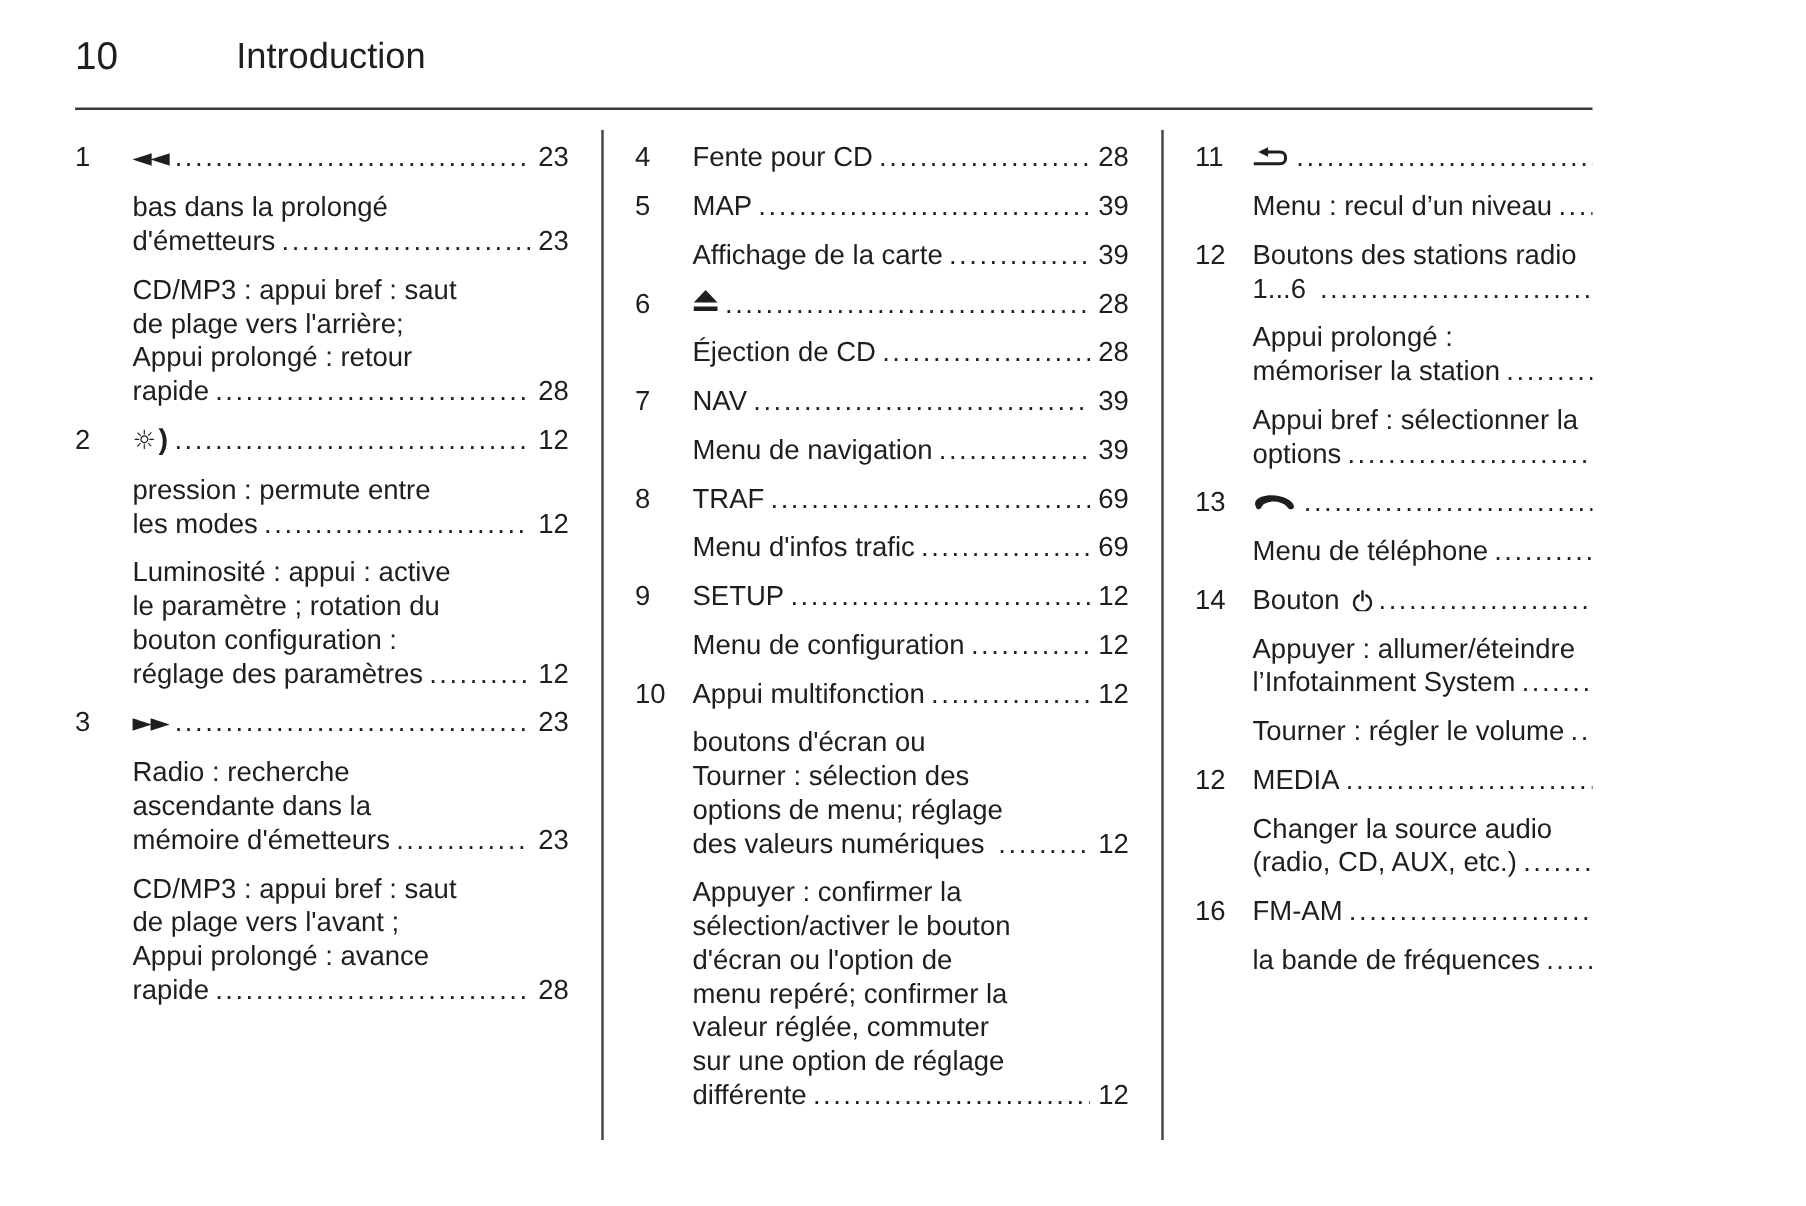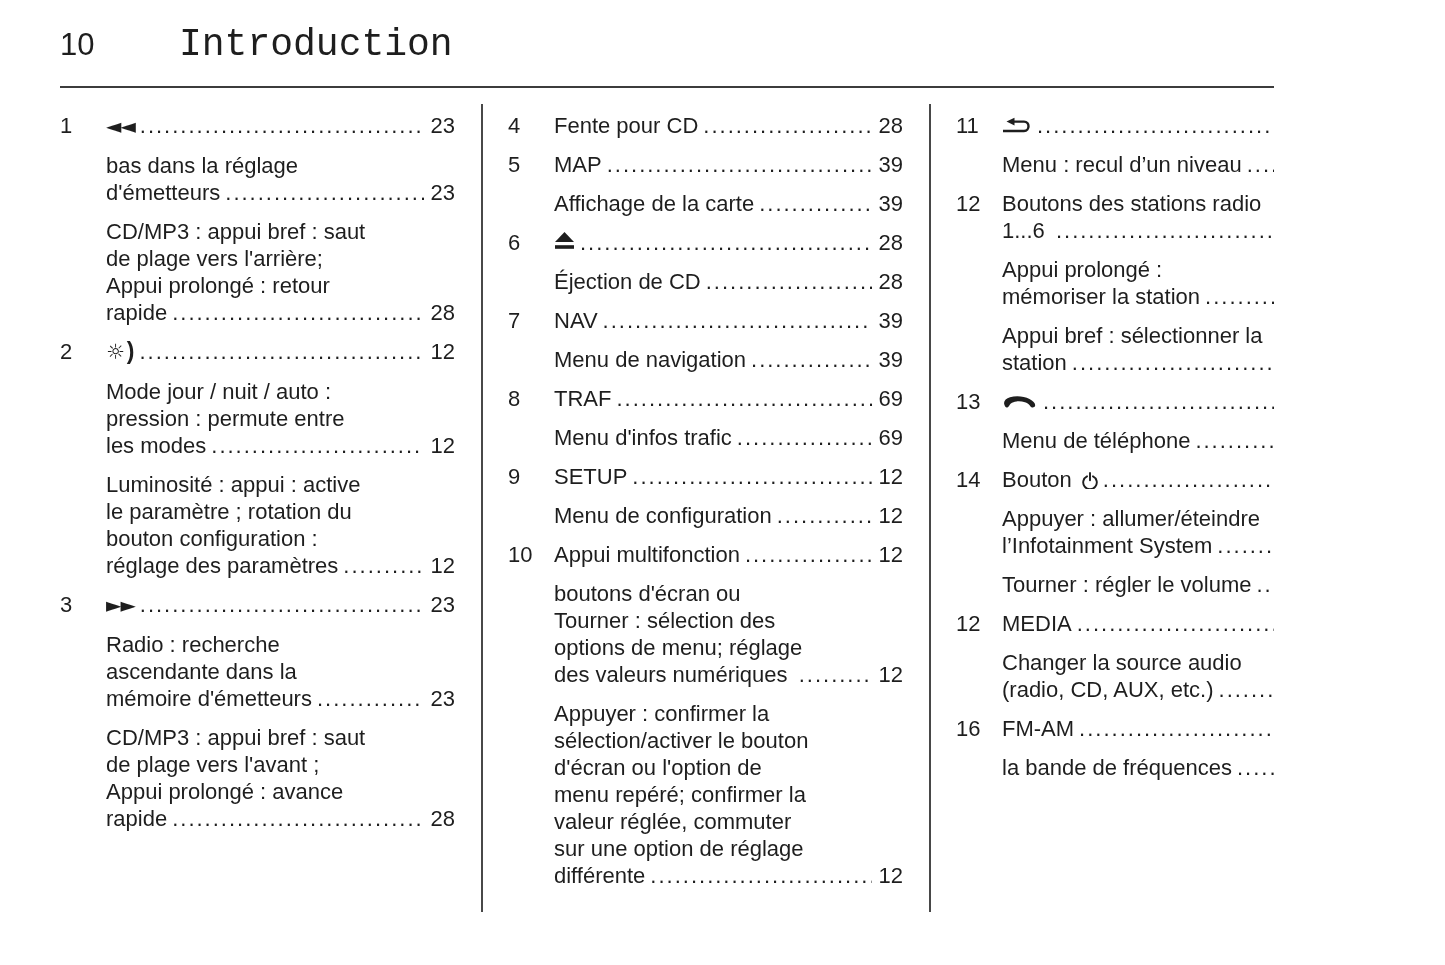--- a/index.html
+++ b/index.html
@@ -2,21 +2,21 @@
 <html><head>
 <meta charset="utf-8">
 <style>
   html,body{margin:0;padding:0;background:#fff;}
   .page{position:relative;width:1274px;height:965px;background:#ffffff;
         font-family:"Liberation Sans",sans-serif;color:#1e1e1e;overflow:hidden;}
 
   
   .hdr{position:absolute;top:26px;left:60px;width:1295px;height:40px;}
   .hdr-num{position:absolute;left:0;top:0;font-size:31px;line-height:38px;}
-  .hdr-title{position:absolute;left:119px;top:0;font-size:38px;line-height:38px;font-family:Liberation Mono, monospace;}
+  .hdr-title{position:absolute;left:129px;top:0;font-size:29px;line-height:38px;}
   .rule{position:absolute;top:86px;left:60px;width:1295px;height:2px;background:#3c3c3c;}
 
   
   .sep{position:absolute;top:104px;width:2px;height:808px;background:#484848;}
   .sep1{left:481px;} .sep2{left:929px;}
 
   
   .cols{position:absolute;top:112px;left:60px;width:1292px;display:flex;gap:53px;}
   .col{width:395px;flex:none;}
 
@@ -55,21 +55,21 @@
           <span class="num">1</span>
           <div class="para">
             <div class="line">
               <span class="glyph">◄◄</span>
               <span class="leader"></span>
               <span class="pg">23</span>
             </div>
           </div>
           <div class="para">
             <div class="line">
-              <span class="txt">bas dans la réglage</span>
+              <span class="txt">bas dans la prolongé</span>
             </div>
             <div class="line">
               <span class="txt">d'émetteurs</span>
               <span class="leader"></span>
               <span class="pg">23</span>
             </div>
           </div>
           <div class="para">
             <div class="line">
               <span class="txt">CD/MP3 : appui bref : saut</span>
@@ -90,23 +90,20 @@
         <div class="entry">
           <span class="num">2</span>
           <div class="para">
             <div class="line">
               <span><span class="sun">☼</span><span class="moon">)</span></span>
               <span class="leader"></span>
               <span class="pg">12</span>
             </div>
           </div>
           <div class="para">
-            <div class="line">
-              <span class="txt">Mode jour / nuit / auto :</span>
-            </div>
             <div class="line">
               <span class="txt">pression : permute entre</span>
             </div>
             <div class="line">
               <span class="txt">les modes</span>
               <span class="leader"></span>
               <span class="pg">12</span>
             </div>
           </div>
           <div class="para">
@@ -358,21 +355,21 @@
               <span class="txt">mémoriser la station</span>
               <span class="leader"></span>
               <span class="pg">23</span>
             </div>
           </div>
           <div class="para">
             <div class="line">
               <span class="txt">Appui bref : sélectionner la</span>
             </div>
             <div class="line">
-              <span class="txt">station</span>
+              <span class="txt">options</span>
               <span class="leader"></span>
               <span class="pg">23</span>
             </div>
           </div>
         </div>
         <div class="entry">
           <span class="num">13</span>
           <div class="para">
             <div class="line">
               <span class="icon-svg "><svg width="36" height="15" viewBox="0 0 36 15">

